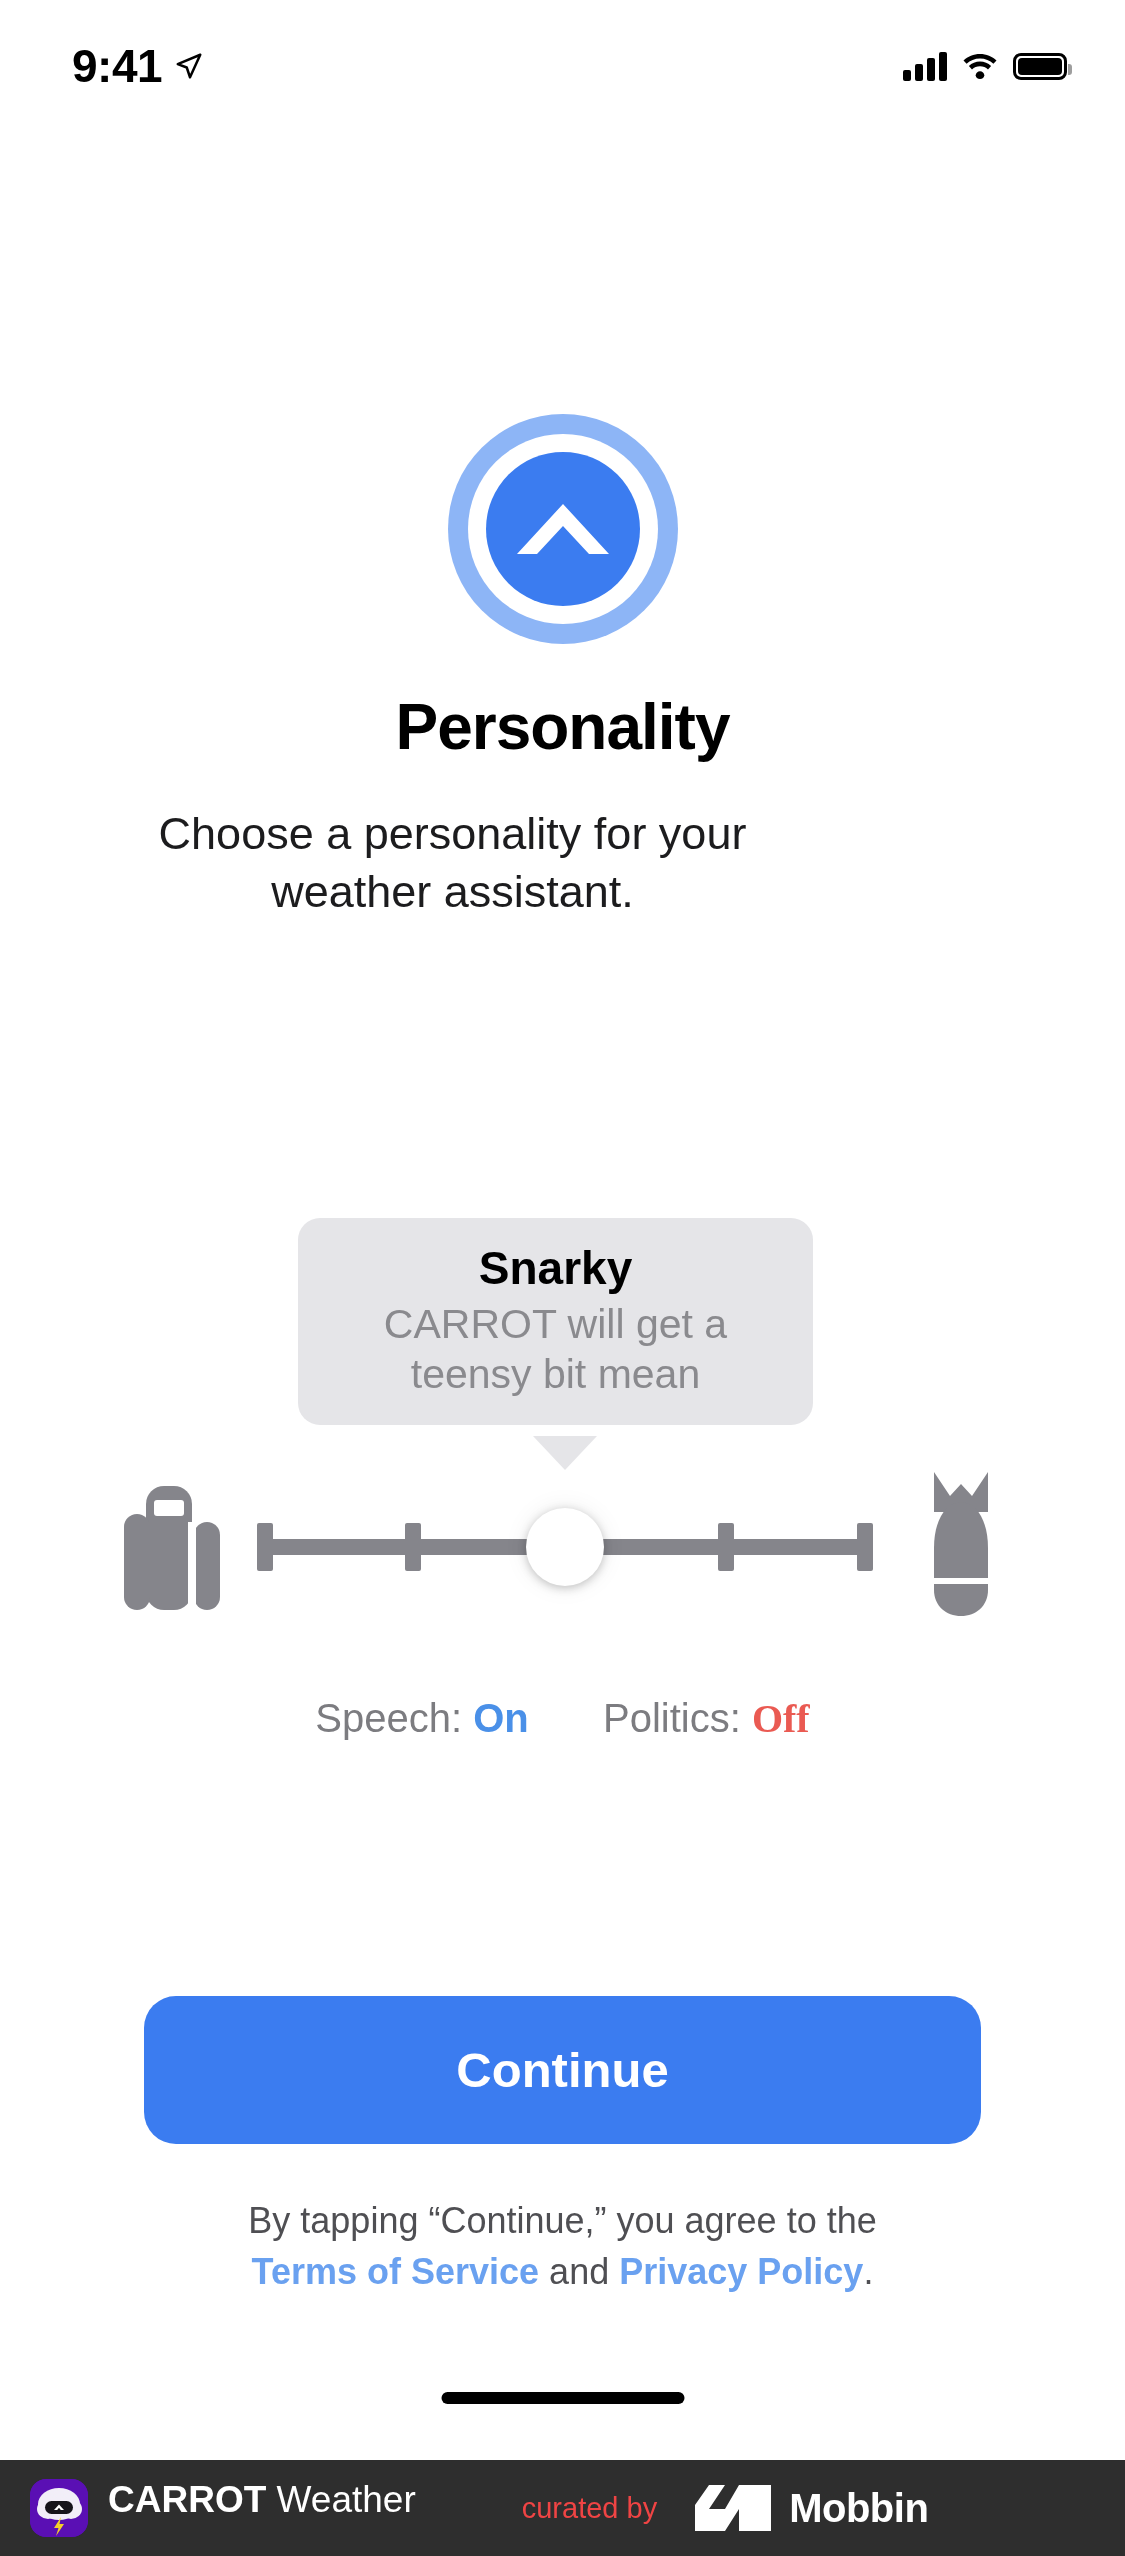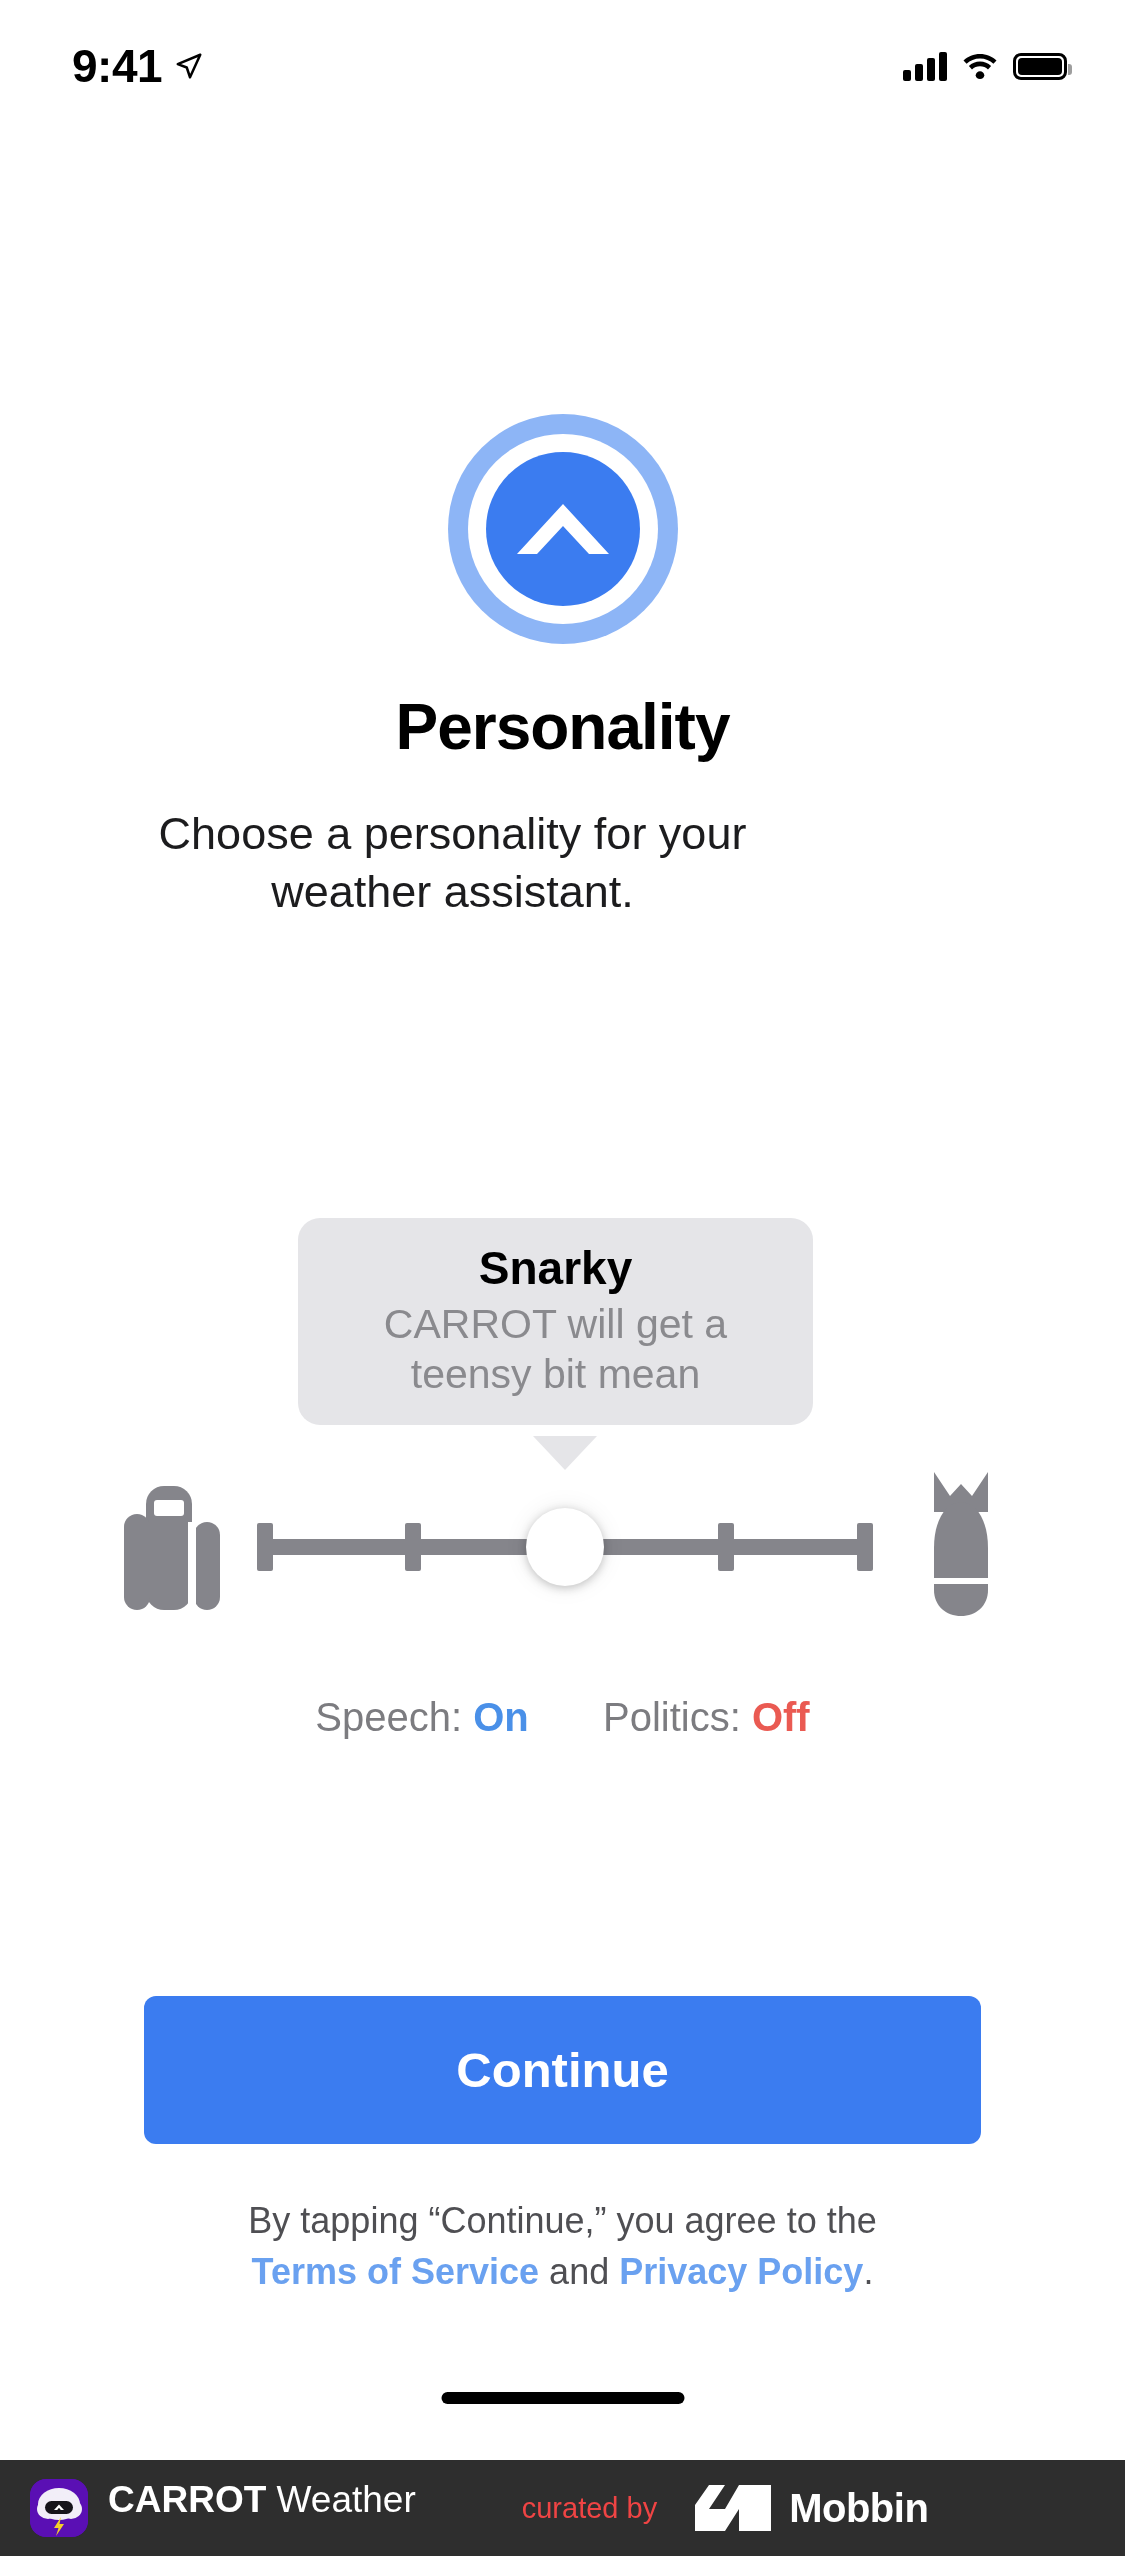--- a/index.html
+++ b/index.html
@@ -104,26 +104,26 @@
     box-shadow:0 2px 10px rgba(0,0,0,.22), 0 0 26px rgba(0,0,0,.07);
   }
 
   
   .toggles{
     position:absolute; top:1695px; left:0; width:1125px; text-align:center;
     font-size:40px; color:#7c7c80;
   }
   .toggles .gap{ display:inline-block; width:52px; }
   .val-on{ font-weight:bold; }
-  .val-off{ font-weight:bold; }
+  .val-off{ font-weight:bold;font-family:Liberation Serif, serif; }
 
   
   .continue-btn{
     position:absolute; left:144px; top:1996px; width:837px; height:148px;
-    background:#3b7cf0; border:none; border-radius:12px;
+    background:#3b7cf0; border:none; border-radius:32px;
     color:#fff; font-size:49px; font-weight:bold;
     font-family:"Liberation Sans", sans-serif;
     display:flex; align-items:center; justify-content:center;
     cursor:pointer;
   }
 
   
   .legal{
     position:absolute; top:2195px; left:0; width:1125px; text-align:center;
     font-size:36px; color:#4f4f53; line-height:1.42;

